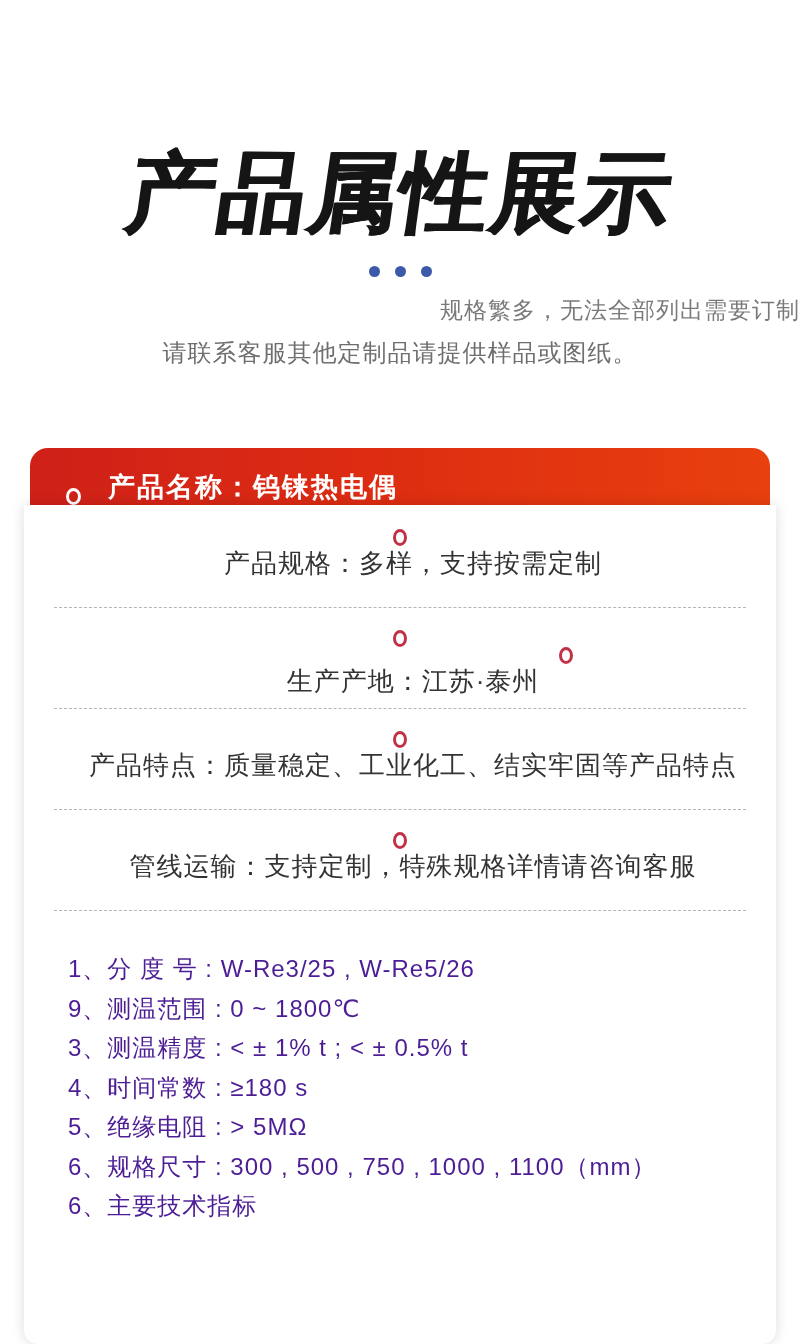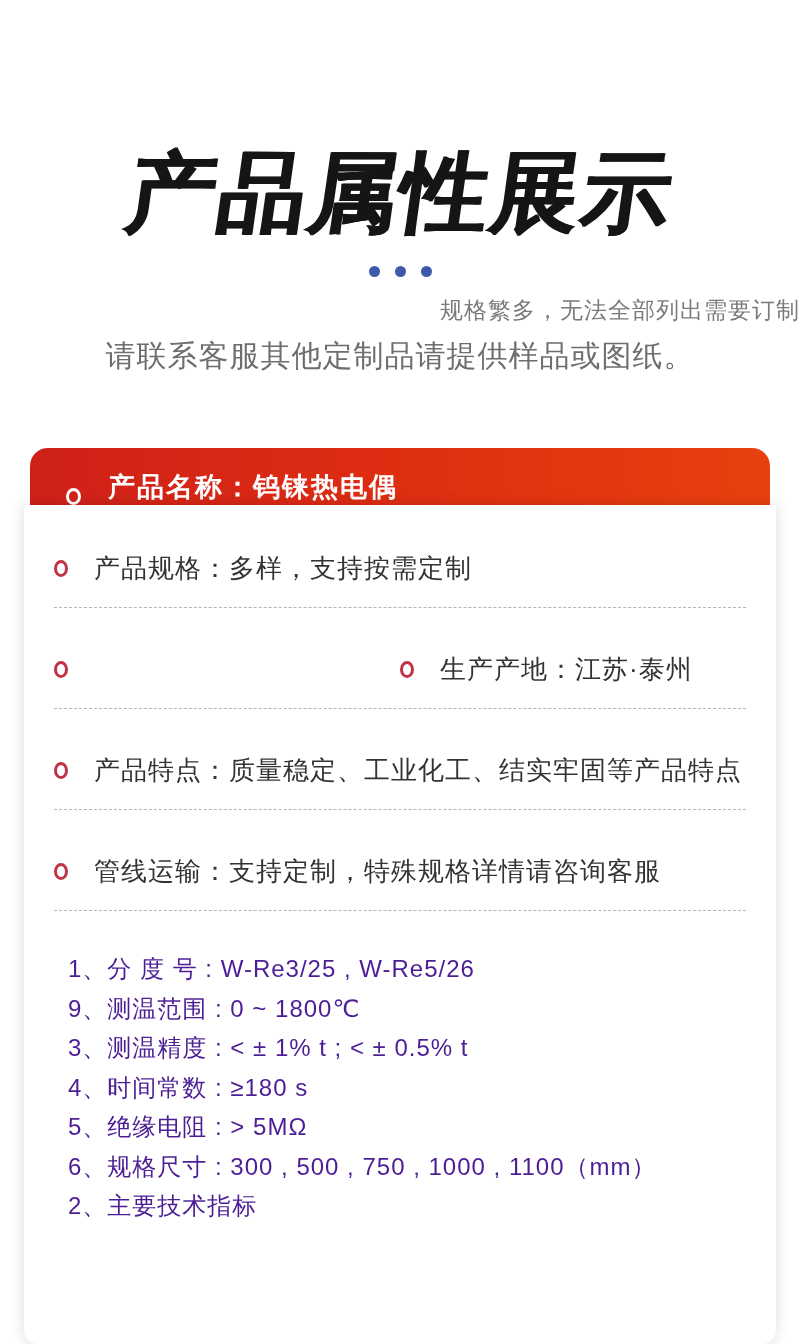--- a/index.html
+++ b/index.html
@@ -25,21 +25,21 @@
     white-space: nowrap;
   }
   .dots { margin-top: 18px; display: flex; justify-content: center; gap: 15px; }
   .dot { width: 11px; height: 11px; border-radius: 50%; background: #3d59a9; }
   .hero-sub { margin-top: 22px; }
   .hero-sub-line1 {
     font-size: 23px; color: #7a7a7a; letter-spacing: 1px; line-height: 1.0; text-align: right;
   }
   .hero-sub-line2 {
     margin-top: 19px;
-    font-size: 30px; color: #6e6e6e; letter-spacing: 1px; line-height: 1.0;
+    font-size: 24px; color: #6e6e6e; letter-spacing: 1px; line-height: 1.0;
   }
 
   
   .red-bar {
     position: absolute;
     left: 30px; top: 448px;
     width: 740px; height: 57px;
     background: linear-gradient(90deg, #cf2019 0%, #dd2c12 45%, #e8400e 100%);
     border-radius: 18px 18px 0 0;
     display: flex; align-items: flex-end;
@@ -68,21 +68,21 @@
     background: #ffffff;
     border-radius: 0 0 14px 14px;
     box-shadow: 0 0 14px rgba(0,0,0,0.14);
     padding-top: 2px;
   }
   .attr-row {
     height: 101px;
     margin: 0 30px;
     padding: 22px 0 0 0;
     border-bottom: 1px dashed #b5b5b5;
-    display: flex; align-items: center;
+    display: flex; align-items: center; flex-direction: column;
   }
   .ring-red {
     width: 14px; height: 17px;
     border: 3px solid #c03246;
     border-radius: 50%;
     flex: 0 0 auto;
     margin-left: 0px;
   }
   .ring-red.second { margin-left: 332px; }
   .attr-text {
@@ -152,18 +152,18 @@
       <span class="attr-text">管线运输：支持定制，特殊规格详情请咨询客服</span>
     </div>
 
     <div class="spec-list">
       <div class="spec-item">1、分 度 号 : W-Re3/25 , W-Re5/26</div>
       <div class="spec-item">9、测温范围 : 0 ~ 1800℃</div>
       <div class="spec-item">3、测温精度 : &lt; ± 1% t ; &lt; ± 0.5% t</div>
       <div class="spec-item">4、时间常数 : ≥180 s</div>
       <div class="spec-item">5、绝缘电阻 : &gt; 5MΩ</div>
       <div class="spec-item">6、规格尺寸 : 300 , 500 , 750 , 1000 , 1100（mm）</div>
-      <div class="spec-item">2、主要技术指标</div>
+      <div class="spec-item">6、主要技术指标</div>
     </div>
 
   </div>
 
 </div>
 
 </body></html>

